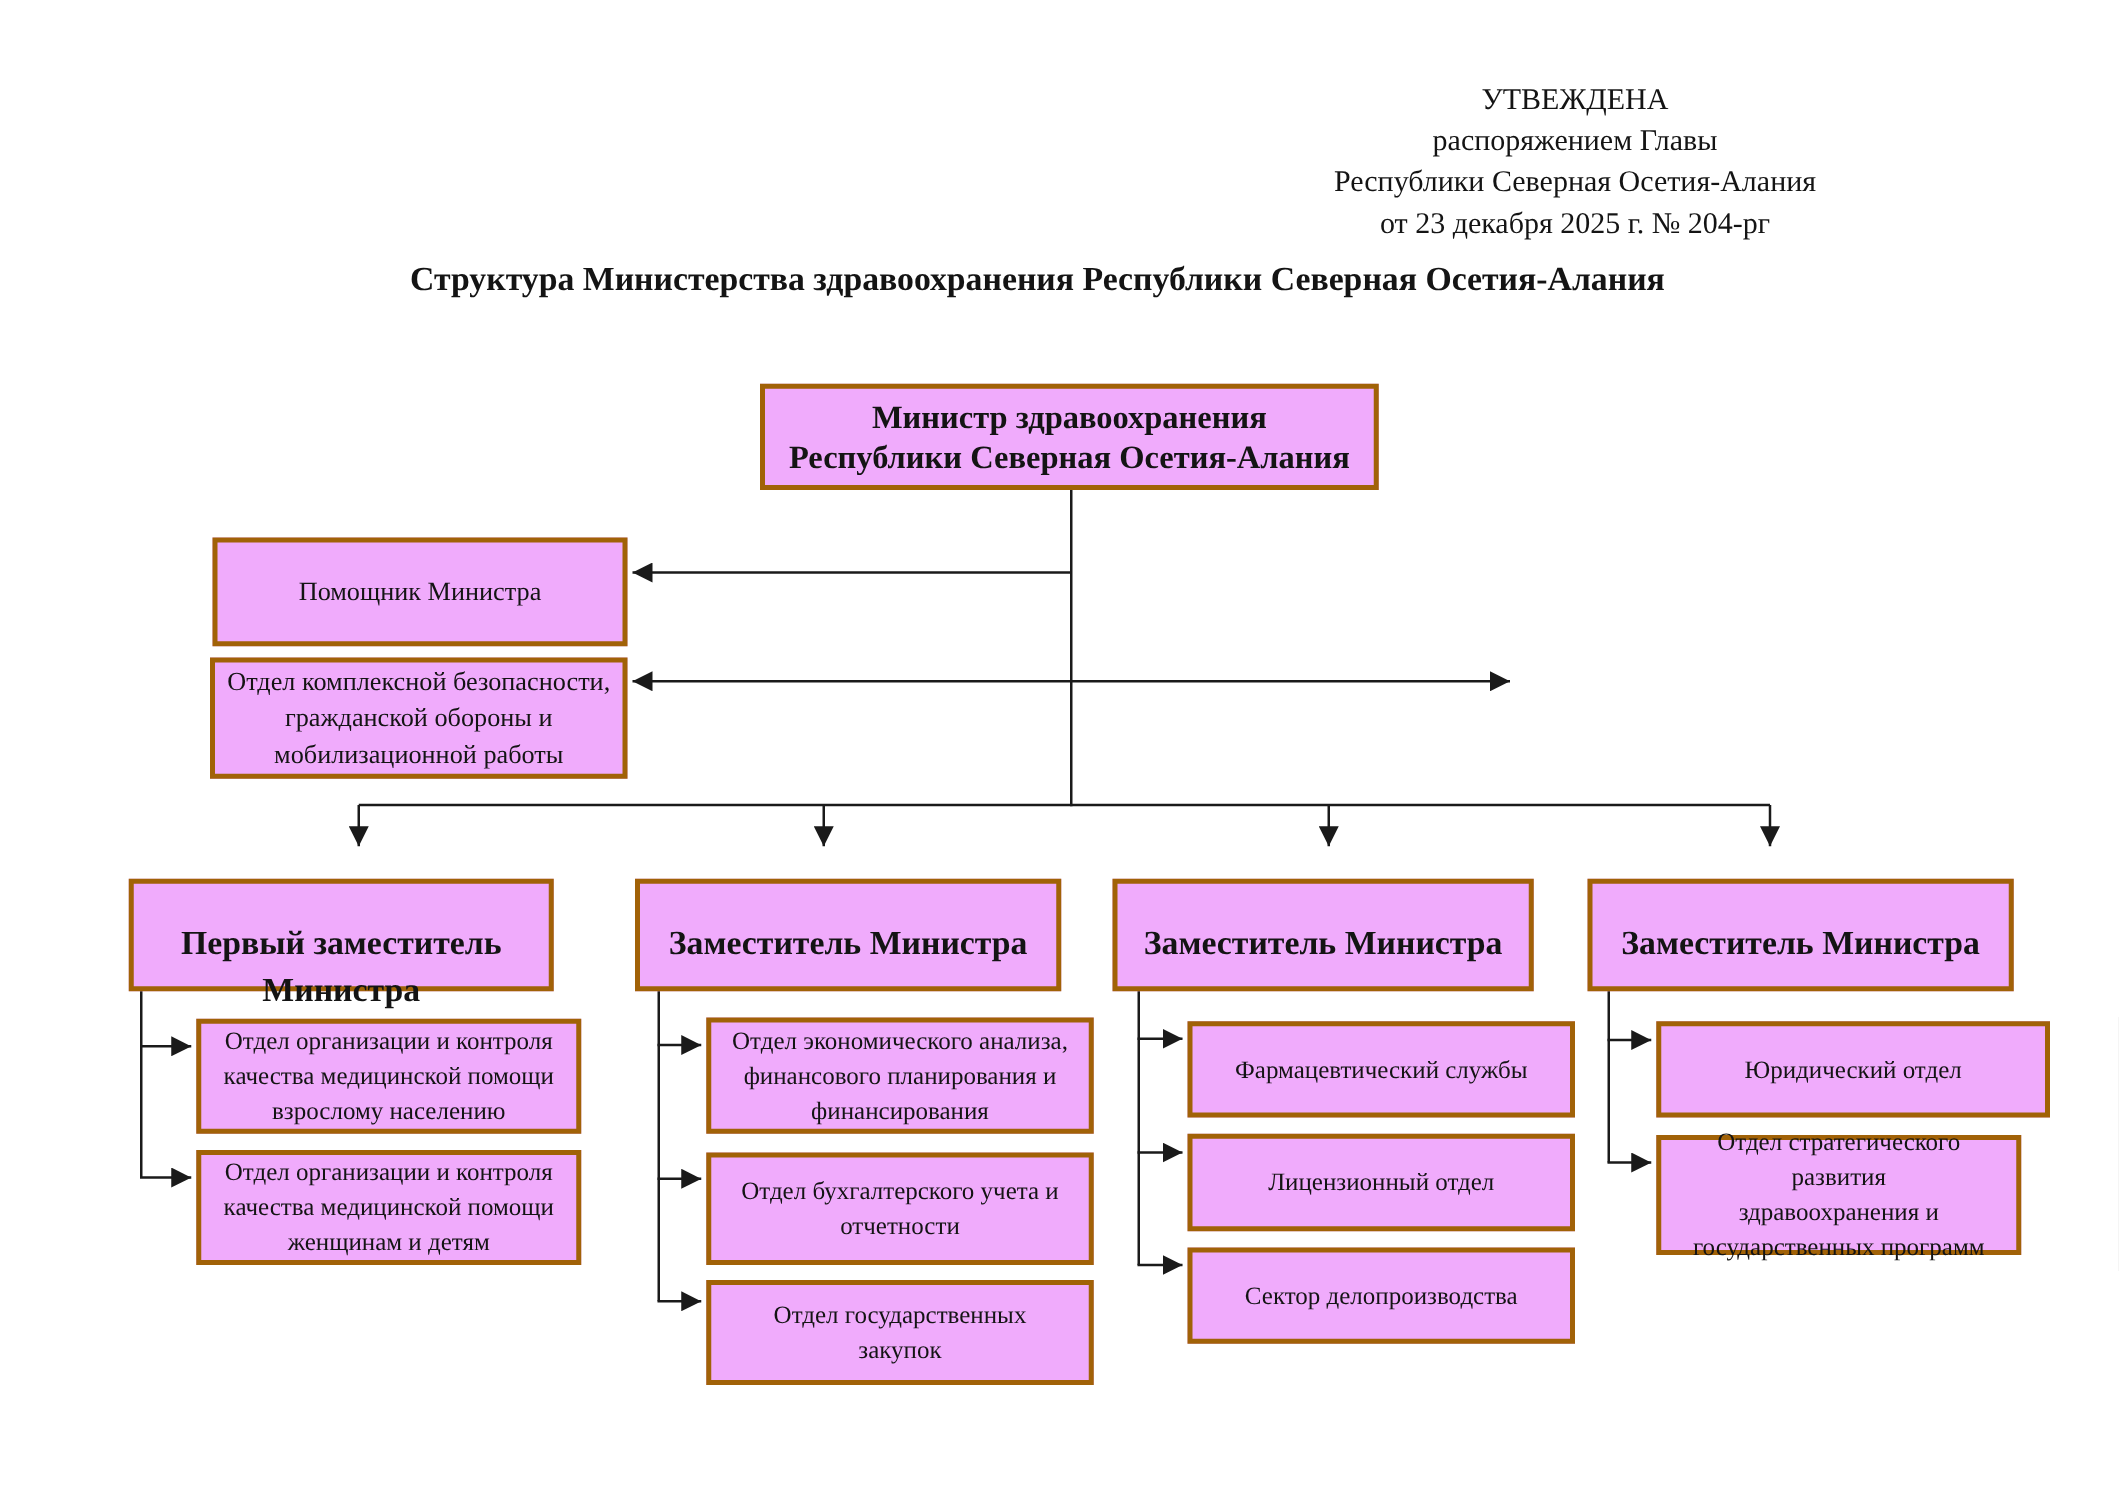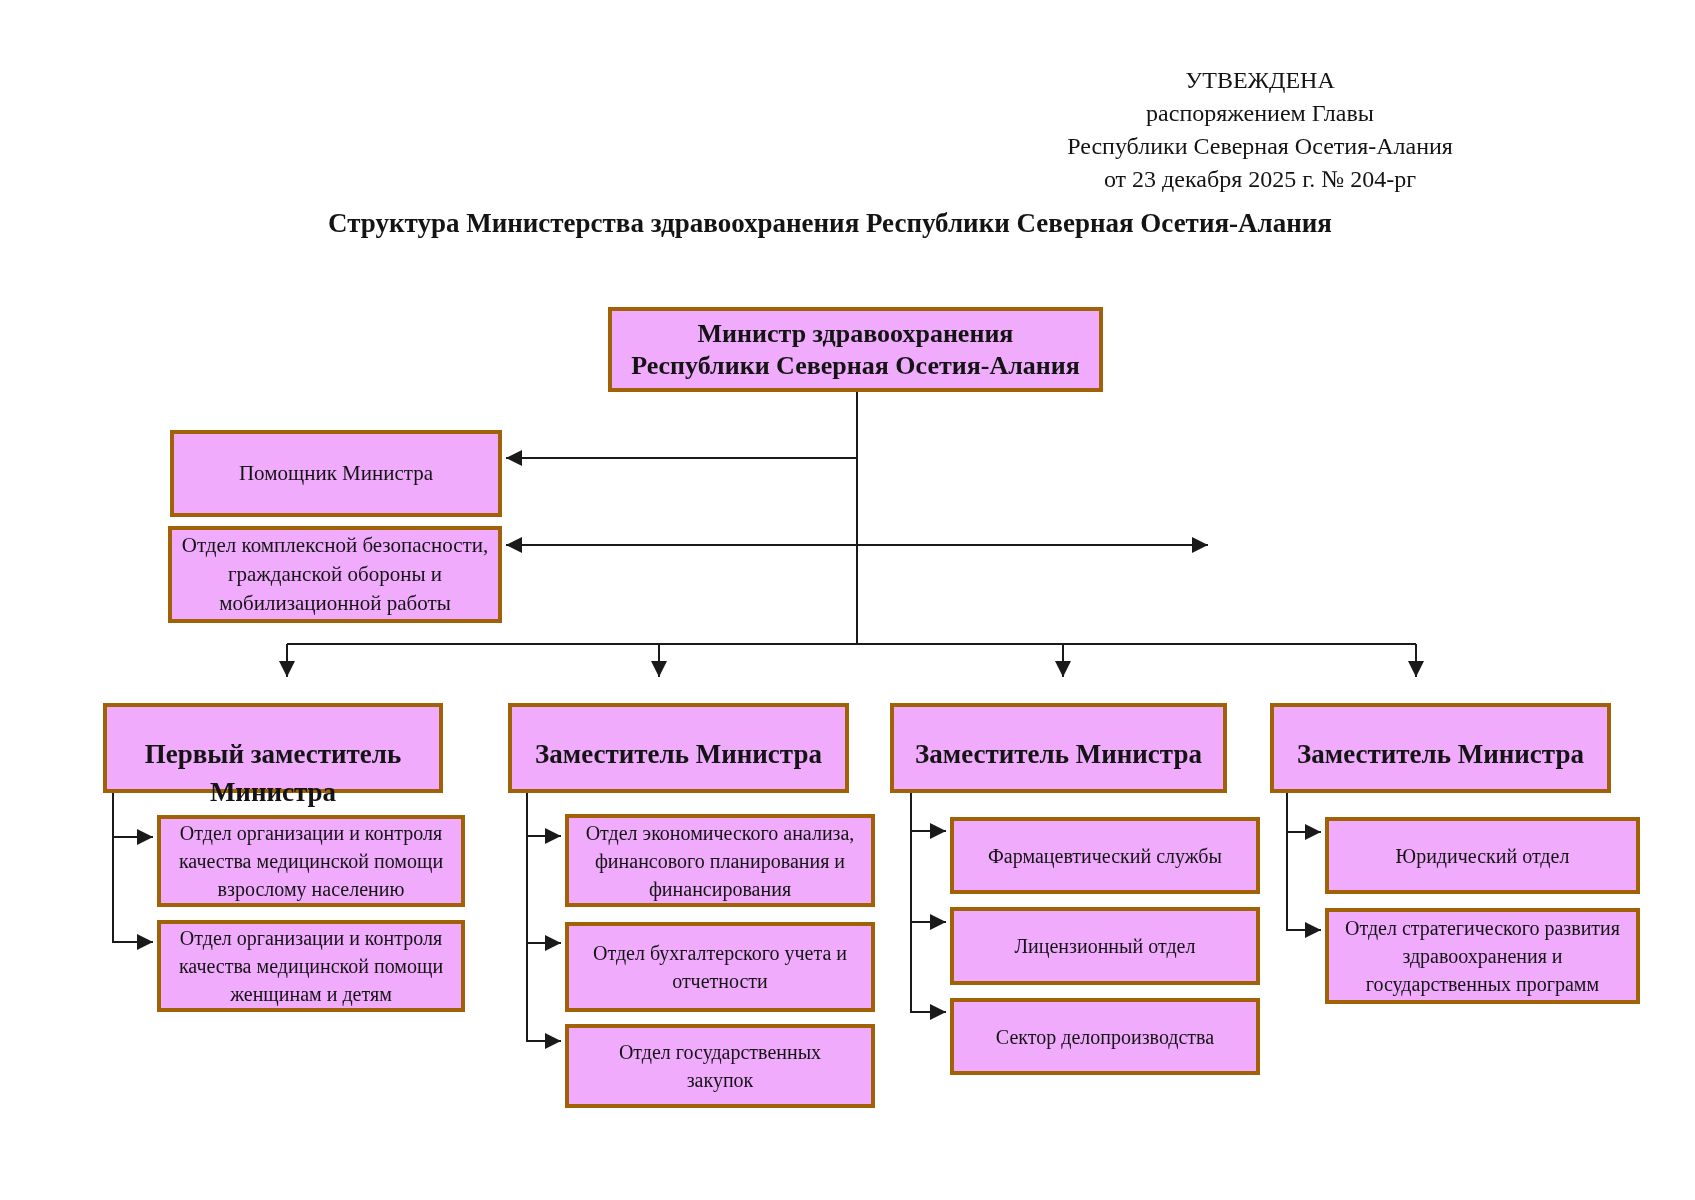--- a/index.html
+++ b/index.html
@@ -113,17 +113,17 @@
   <div class="box sub-box" style="left:565px;top:898px;width:310px;height:90px">Отдел бухгалтерского учета и
 отчетности</div>
   <div class="box sub-box" style="left:565px;top:1000px;width:310px;height:84px">Отдел государственных
 закупок</div>
 
   <div class="box sub-box" style="left:950px;top:793px;width:310px;height:77px">Фармацевтический службы</div>
   <div class="box sub-box" style="left:950px;top:883px;width:310px;height:78px">Лицензионный отдел</div>
   <div class="box sub-box" style="left:950px;top:974px;width:310px;height:77px">Сектор делопроизводства</div>
 
   <div class="box sub-box" style="left:1325px;top:793px;width:315px;height:77px">Юридический отдел</div>
-  <div class="box sub-box" style="left:1325px;top:884px;width:315px;height:96px">Отдел стратегического развития
+  <div class="box sub-box" style="left:1325px;top:884px;width:292px;height:96px">Отдел стратегического развития
 здравоохранения и
 государственных программ</div>
 
 </div>
 
 </body></html>

